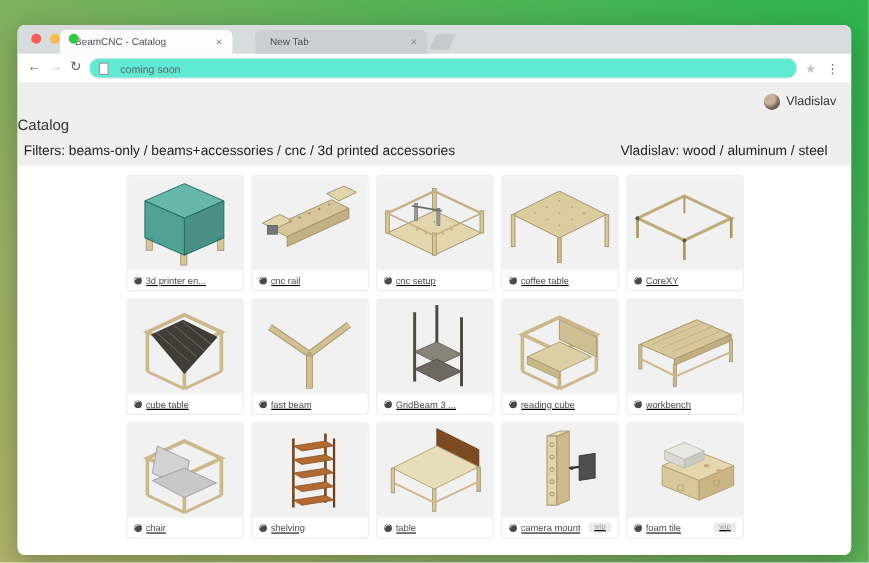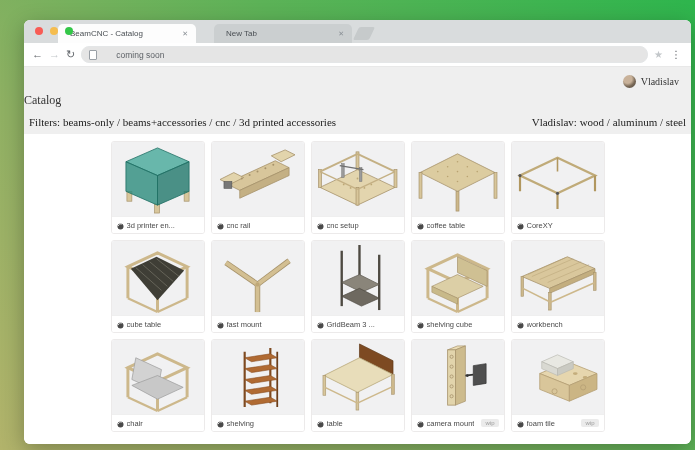--- a/index.html
+++ b/index.html
@@ -3,21 +3,21 @@
 <meta charset="utf-8">
 <style>
   html,body{margin:0;padding:0;}
   body{
     width:695px;height:450px;overflow:hidden;
     font-family:"Liberation Sans",sans-serif;
     background:linear-gradient(225deg,#2eb54d 0%,#5cb257 38%,#8fb063 70%,#b2b36b 100%);
     position:relative;
   }
   .window{
-    position:absolute;left:24px;top:20px;width:667px;height:424px;
+    position:absolute;left:14px;top:20px;width:667px;height:424px;
     border-radius:6px;overflow:hidden;background:#fff;
     box-shadow:0 6px 22px rgba(0,0,0,.28);
   }
   
   .tabbar{height:23px;background:#d9dcdd;display:flex;align-items:flex-end;position:relative;}
   .lights{display:flex;gap:7px;align-items:center;position:absolute;left:11px;top:7px;}
   .light{width:8px;height:8px;border-radius:50%;}
   .l-red{background:#f85c55}.l-yellow{background:#f5bd4f}.l-green{background:#33c748}
   .tab{height:19px;display:flex;align-items:center;padding:0 8px 0 12px;font-size:8px;color:#4a4f54;
        border-radius:5px 5px 0 0;max-width:130px;}
@@ -25,41 +25,41 @@
   .tab.inactive{background:#cbcfd0;width:118px;margin-left:18px;}
   .tab .t-title{flex:1;white-space:nowrap;overflow:hidden;text-overflow:ellipsis;}
   .tab .t-close{font-size:7px;color:#8a9096;margin-left:6px;cursor:pointer;}
   .newtab-btn{width:16px;height:13px;background:#c6cacb;margin-left:4px;margin-bottom:3px;
        transform:skewX(-25deg);border-radius:2px;}
   
   .toolbar{height:23px;background:#ffffff;display:flex;align-items:center;padding:0 8px;gap:6px;
        border-bottom:1px solid #e8e8e8;}
   .nav-ic{font-size:11px;color:#5f6368;line-height:1;cursor:pointer;}
   .nav-ic.disabled{color:#c3c7ca;}
-  .omnibox{flex:1;height:15px;background:#e5e5e5;border:1px solid #e4e6e7;border-radius:8px;
-       display:flex;align-items:center;padding:0 7px;gap:19px;}
+  .omnibox{flex:1;height:15px;background:#5eead4;border:1px solid #e4e6e7;border-radius:8px;
+       display:flex;align-items:center;padding:0 7px;gap:9px;}
   .doc-ico{width:6px;height:8px;border:1px solid #9aa0a6;border-radius:1px;background:#fff;}
   .omni-text{font-size:8.5px;color:#5f6368;}
   .star-ic{font-size:10px;color:#c3c7ca;cursor:pointer;}
   .dots-ic{font-size:10px;color:#5f6368;letter-spacing:0;cursor:pointer;padding:0 2px;}
   
-  .page-head{background:#efefef;padding:5px 0 0 0;position:relative;font-family:Liberation Serif, serif;}
+  .page-head{background:#efefef;padding:5px 0 0 0;position:relative;}
   .user-row{display:flex;justify-content:flex-end;align-items:center;gap:5px;padding:2px 12px 0 0;height:15px;}
   .avatar{width:13px;height:13px;border-radius:50%;
       background:radial-gradient(circle at 35% 30%,#c9b29a 0 35%,#7a6a58 60%,#4a4038 100%);}
   .user-name{font-size:10px;color:#333;}
   .page-title{font-size:12px;color:#333;margin:4px 0 8px 0;}
   .filter-row{display:flex;justify-content:space-between;align-items:center;
-      font-size:11px;color:#222;padding:0 5px 6px 5px;}
+      font-size:11px;color:#222;padding:0 19px 6px 5px;}
   .grid-wrap{background:#ffffff;min-height:318px;padding-top:7px;}
   .grid{display:grid;grid-template-columns:repeat(5,94px);gap:6px;justify-content:center;}
   .card{border-radius:3px;overflow:hidden;background:#fff;border:1px solid #eceaea;cursor:pointer;}
   .thumb{height:74px;background:#f1f1f2;display:flex;align-items:center;justify-content:center;}
   .thumb svg{width:100%;height:100%;}
-  .cap{height:16px;display:flex;align-items:center;gap:3px;padding:0 5px;border-top:1px solid #efefef;background:#fff;}
+  .cap{height:16px;display:flex;align-items:center;gap:3px;padding:0 5px;border-top:1px solid #efefef;background:#fff;text-decoration:underline;}
   .cap-tx{font-size:7.5px;color:#4a4a4a;white-space:nowrap;overflow:hidden;text-overflow:ellipsis;}
   .badge{margin-left:auto;background:#ebebeb;color:#9a9a9a;font-size:6px;padding:1px 4px;border-radius:2px;}
 </style>
 </head>
 <body>
 
 <div class="window">
 
   <div class="tabbar">
     <div class="lights">
@@ -272,21 +272,21 @@
           <line x1="46" y1="44" x2="78" y2="20" stroke="#d3bf92" stroke-width="4"></line>
           <line x1="46" y1="44" x2="46" y2="72" stroke="#d3bf92" stroke-width="4"></line>
           <circle cx="46" cy="44" r="2.2" fill="#bfa878"></circle>
         </svg>
       </div>
       <div class="cap">
         <span><svg width="7" height="7" viewBox="0 0 10 10">
                 <circle cx="5" cy="5" r="4.3" fill="#4a4a4a"></circle>
                 <path d="M1.8 4.4 A3.6 3.6 0 0 1 6.8 1.7" stroke="#fff" fill="none" stroke-width="1.1"></path>
               </svg></span>
-        <span class="cap-tx">fast mount</span>
+        <span class="cap-tx">fast beam</span>
       </div>
     </div>
 
     <div class="card">
       <div class="thumb">
         <svg viewBox="0 0 93 75">
           <line x1="30" y1="10" x2="30" y2="66" stroke="#4e4a42" stroke-width="2.4"></line>
           <line x1="48" y1="4" x2="48" y2="58" stroke="#4e4a42" stroke-width="2.4"></line>
           <line x1="68" y1="14" x2="68" y2="70" stroke="#4e4a42" stroke-width="2.4"></line>
           <polygon points="30,42 48,34 68,44 50,52" fill="#8a857a" stroke="#5c584f" stroke-width="0.7"></polygon>
@@ -316,21 +316,21 @@
           <polygon points="46,16 76,30 76,46 46,32" fill="#cfc093" stroke="#a6926a" stroke-width="0.7"></polygon>
           <polygon points="20,46 46,34 72,46 46,58" fill="#dccfa6" stroke="#a6926a" stroke-width="0.7"></polygon>
           <polygon points="20,46 46,58 46,64 20,52" fill="#c8b989" stroke="#a6926a" stroke-width="0.6"></polygon>
         </svg>
       </div>
       <div class="cap">
         <span><svg width="7" height="7" viewBox="0 0 10 10">
                 <circle cx="5" cy="5" r="4.3" fill="#4a4a4a"></circle>
                 <path d="M1.8 4.4 A3.6 3.6 0 0 1 6.8 1.7" stroke="#fff" fill="none" stroke-width="1.1"></path>
               </svg></span>
-        <span class="cap-tx">shelving cube</span>
+        <span class="cap-tx">reading cube</span>
       </div>
     </div>
 
     <div class="card">
       <div class="thumb">
         <svg viewBox="0 0 93 75">
           <polygon points="10,36 56,16 84,28 38,48" fill="#d9c79c" stroke="#a6926a" stroke-width="0.8"></polygon>
           <g stroke="#b5a274" stroke-width="0.5">
             <line x1="20" y1="36" x2="62" y2="18"></line>
                 <line x1="28" y1="39" x2="70" y2="21"></line>

